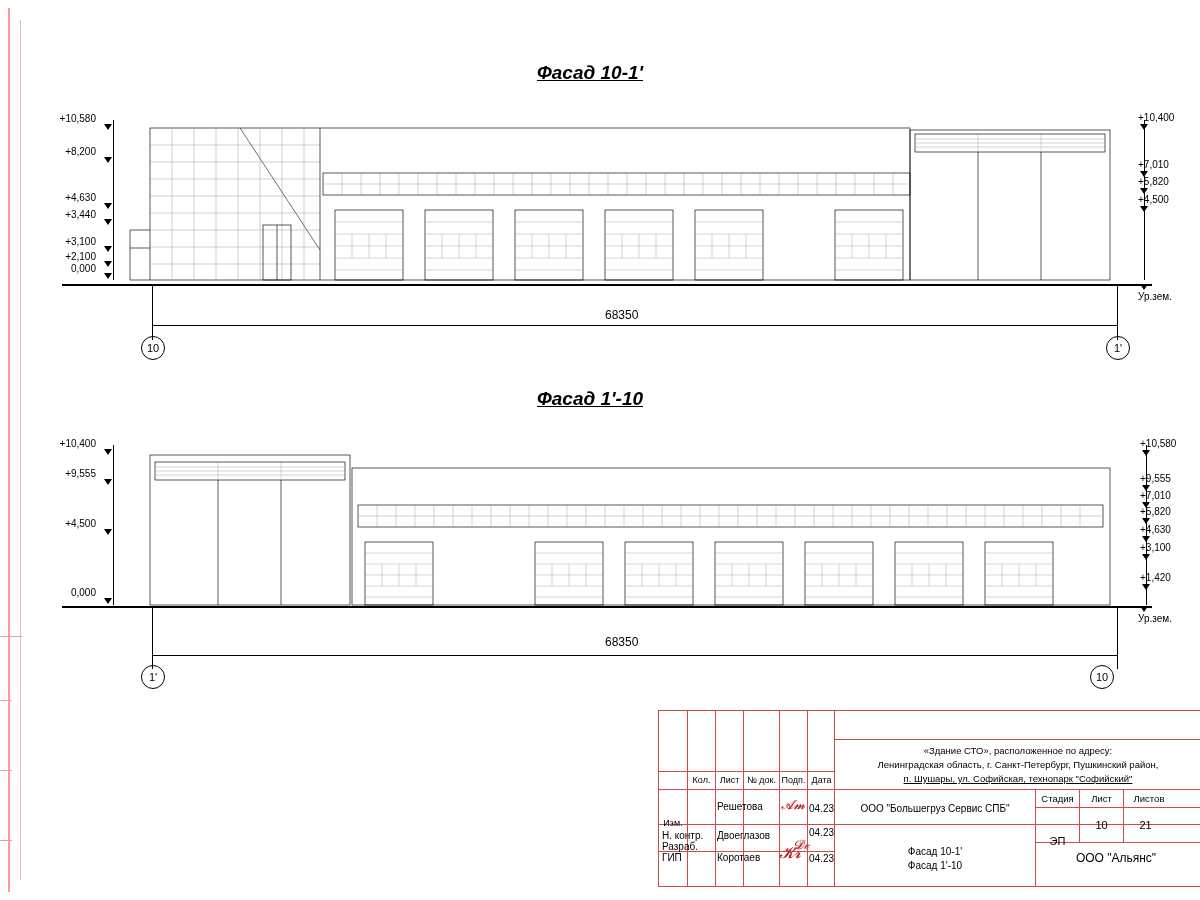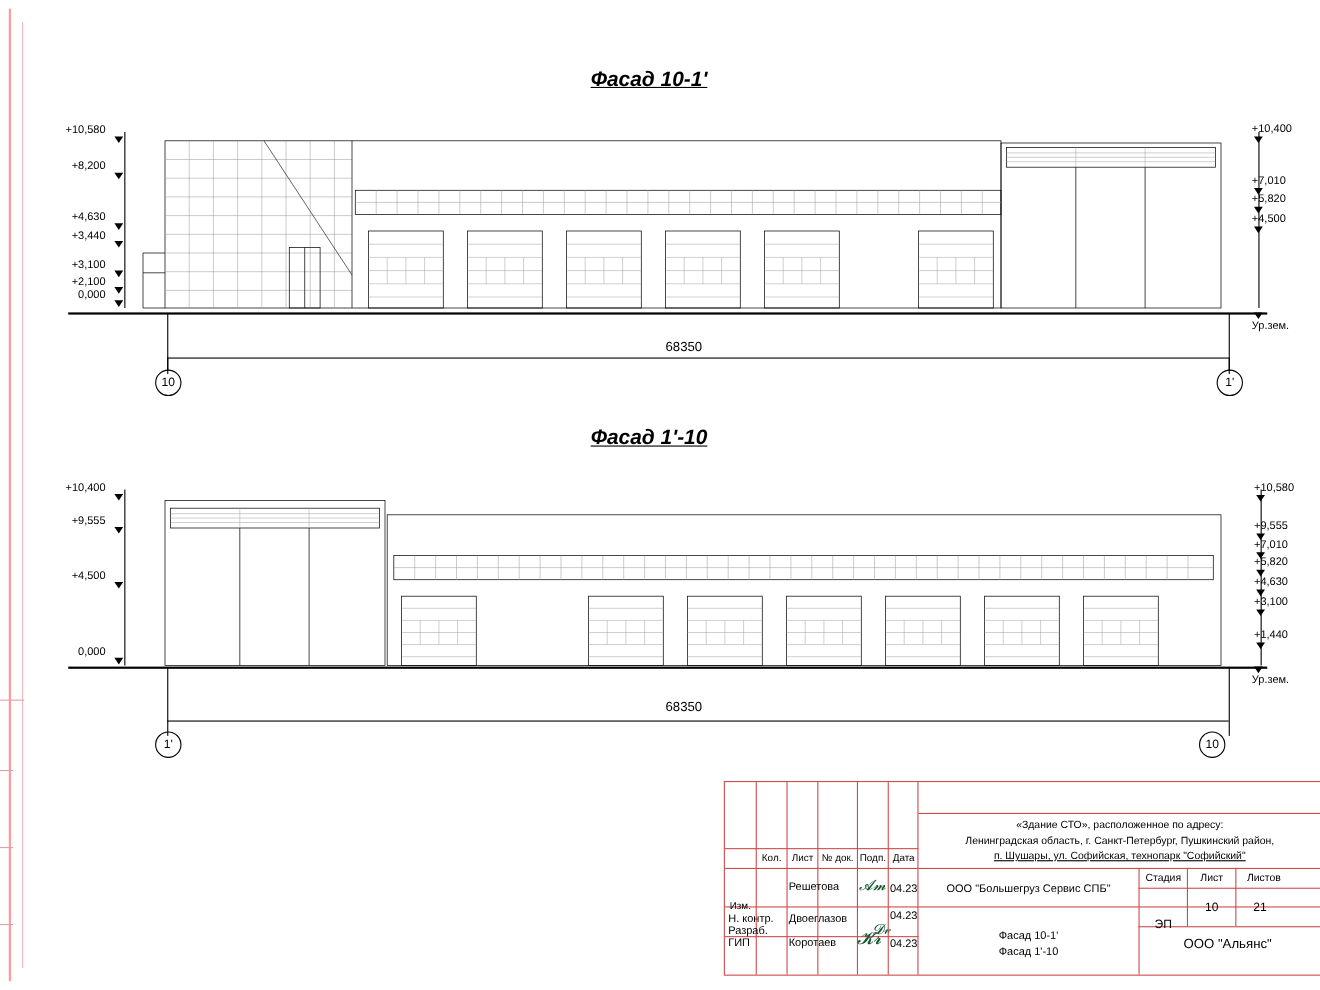--- a/index.html
+++ b/index.html
@@ -14,21 +14,21 @@
   .lbl-r{position:absolute;font-size:10px;white-space:nowrap;text-align:right;}
   .dim{position:absolute;font-size:12px;}
   .ground{position:absolute;background:#000;height:2px;}
   .thin{position:absolute;background:#000;height:1px;}
   .vthin{position:absolute;background:#000;width:1px;}
   .lvlmark{position:absolute;width:0;height:0;border-left:4px solid transparent;border-right:4px solid transparent;border-top:6px solid #000;}
   .circ{position:absolute;width:22px;height:22px;border:1px solid #000;border-radius:50%;font-size:11px;line-height:22px;text-align:center;}
   
   .elev{position:absolute;}
   .c{text-align:center;}
-  .sig{font-family:"Liberation Serif",serif;font-style:italic;font-size:13px;color:#14532d;}
+  .sig{font-family:"Liberation Serif",serif;font-style:italic;font-size:13px;color:#b91c1c;}
 </style>
 </head>
 <body>
 
 <div class="sheet">
 
   <div class="frame-left"></div>
   <div class="frame-inner"></div>
 
   <div class="title" style="left:420px;top:62px;width:340px;">
@@ -363,21 +363,21 @@
   <div class="lbl" style="left:1140px;top:473px;">+9,555</div>
   <div class="lvlmark" style="left:1142px;top:485px;"></div>
   <div class="lbl" style="left:1140px;top:490px;">+7,010</div>
   <div class="lvlmark" style="left:1142px;top:502px;"></div>
   <div class="lbl" style="left:1140px;top:506px;">+5,820</div>
   <div class="lvlmark" style="left:1142px;top:518px;"></div>
   <div class="lbl" style="left:1140px;top:524px;">+4,630</div>
   <div class="lvlmark" style="left:1142px;top:536px;"></div>
   <div class="lbl" style="left:1140px;top:542px;">+3,100</div>
   <div class="lvlmark" style="left:1142px;top:554px;"></div>
-  <div class="lbl" style="left:1140px;top:572px;">+1,440</div>
+  <div class="lbl" style="left:1140px;top:572px;">+1,420</div>
   <div class="lvlmark" style="left:1142px;top:584px;"></div>
   <div class="vthin" style="left:1146px;top:445px;height:160px;"></div>
 
   <div class="ground" style="left:62px;top:606px;width:1090px;"></div>
   <div class="lvlmark" style="left:1140px;top:606px;"></div>
   <div class="lbl" style="left:1138px;top:613px;">Ур.зем.</div>
 
   <div class="thin" style="left:152px;top:655px;width:965px;"></div>
   <div class="vthin" style="left:152px;top:607px;height:62px;"></div>
   <div class="vthin" style="left:1117px;top:607px;height:62px;"></div>

